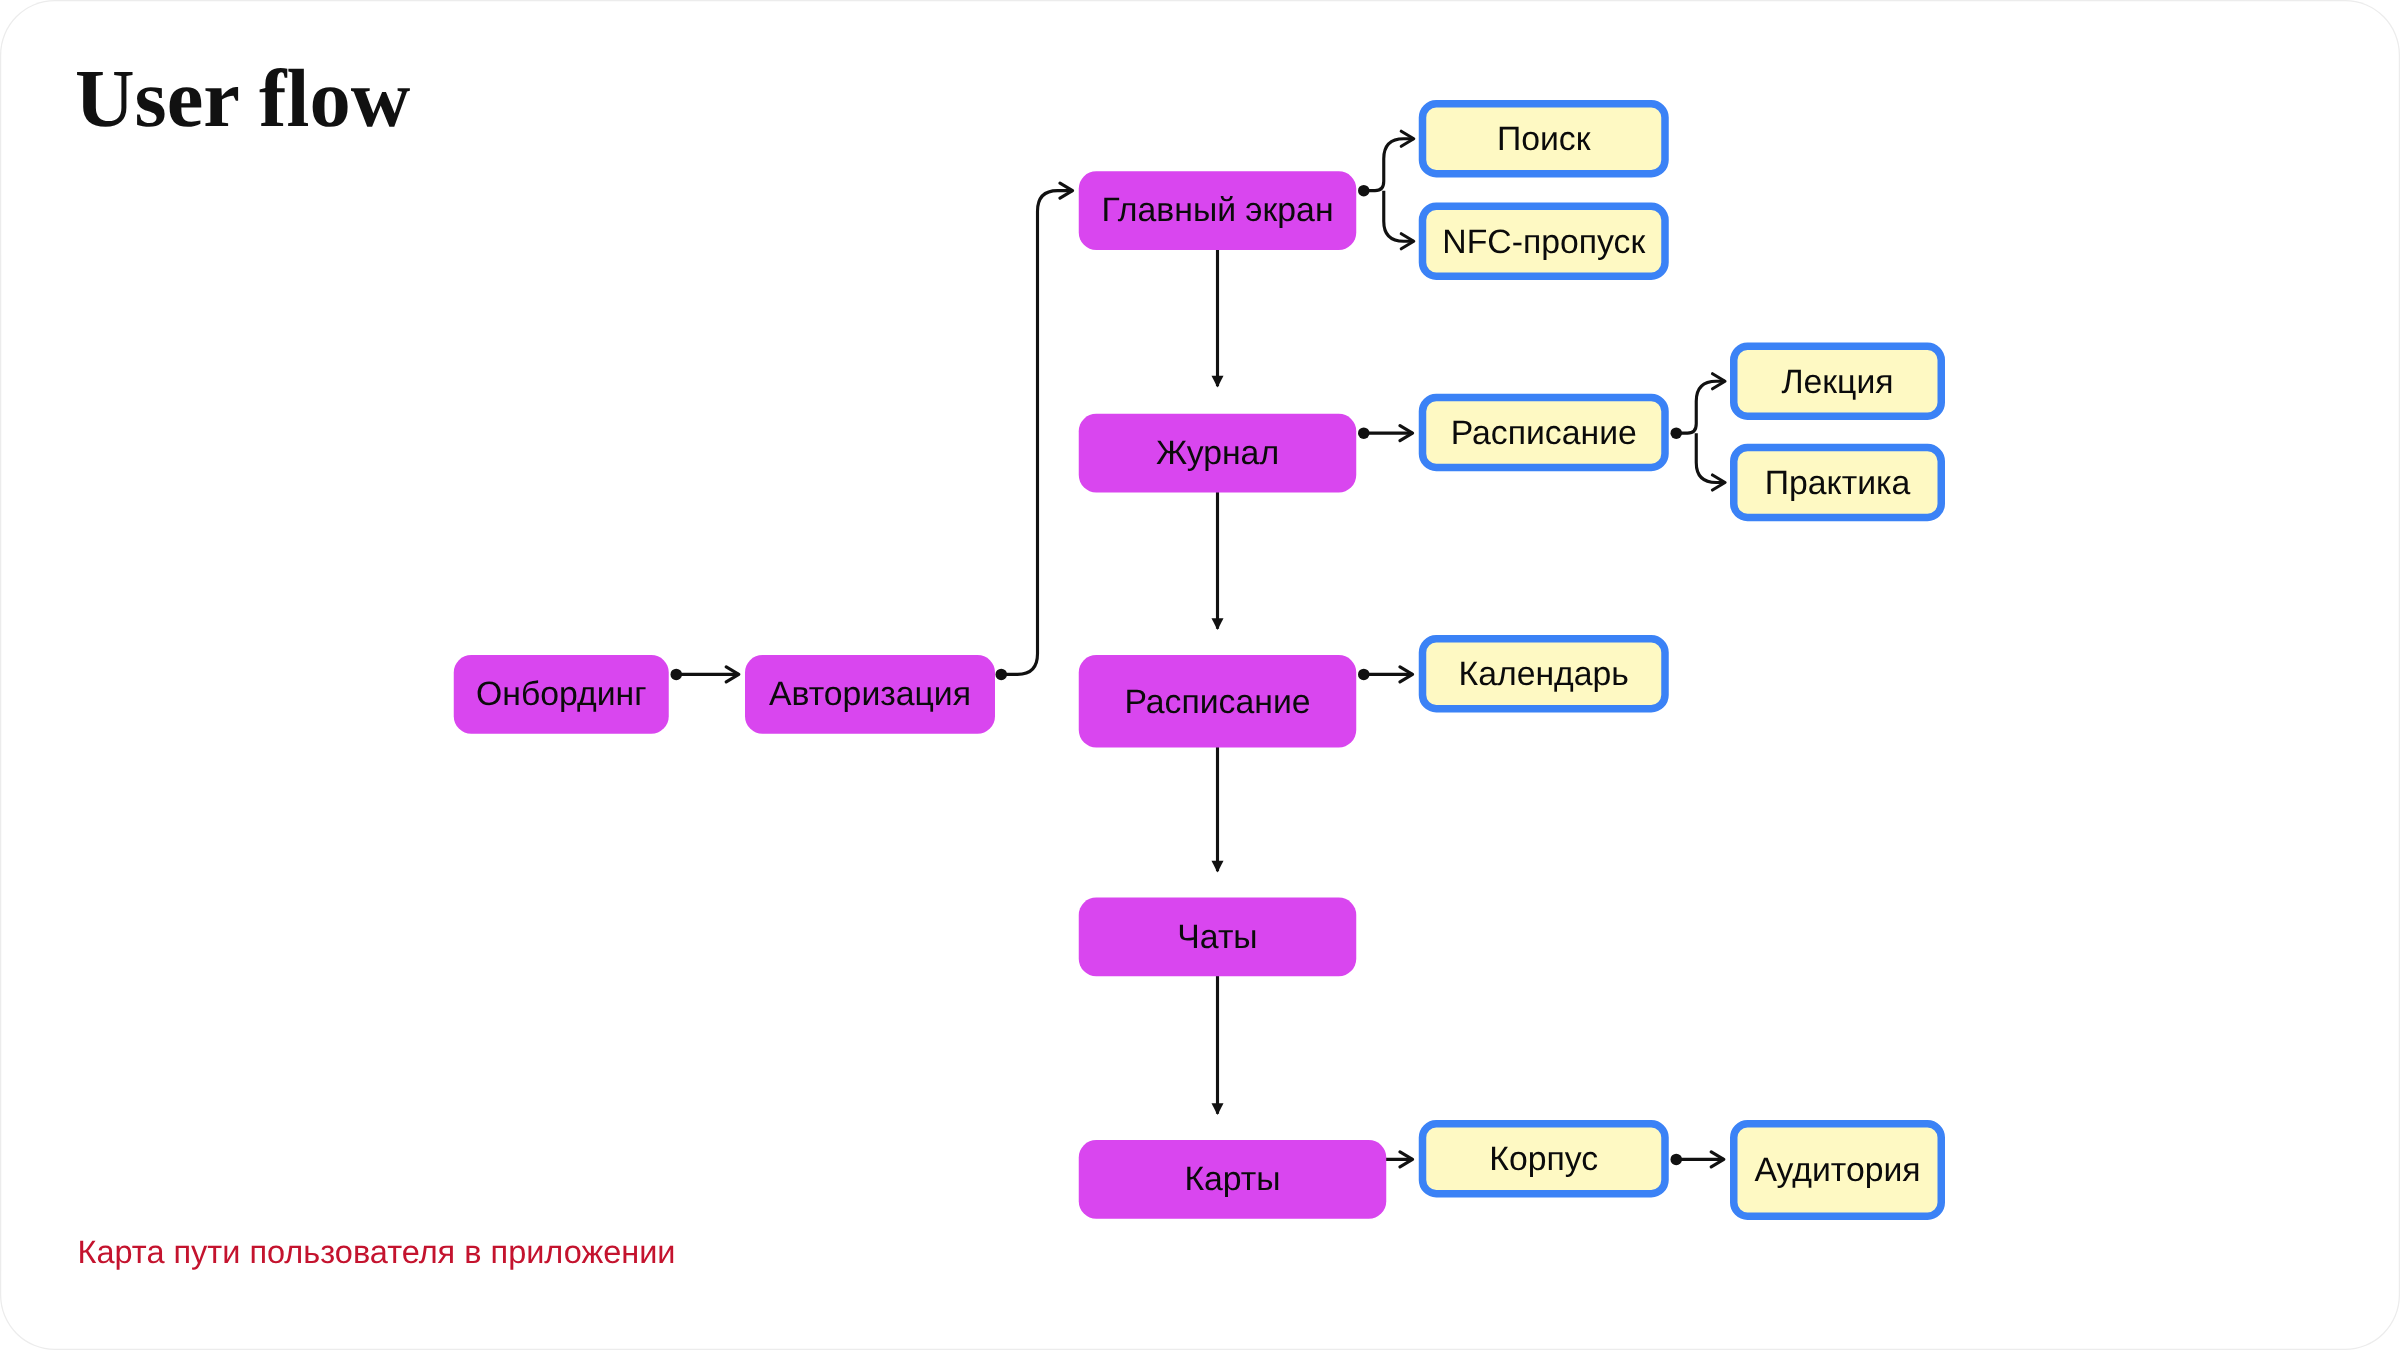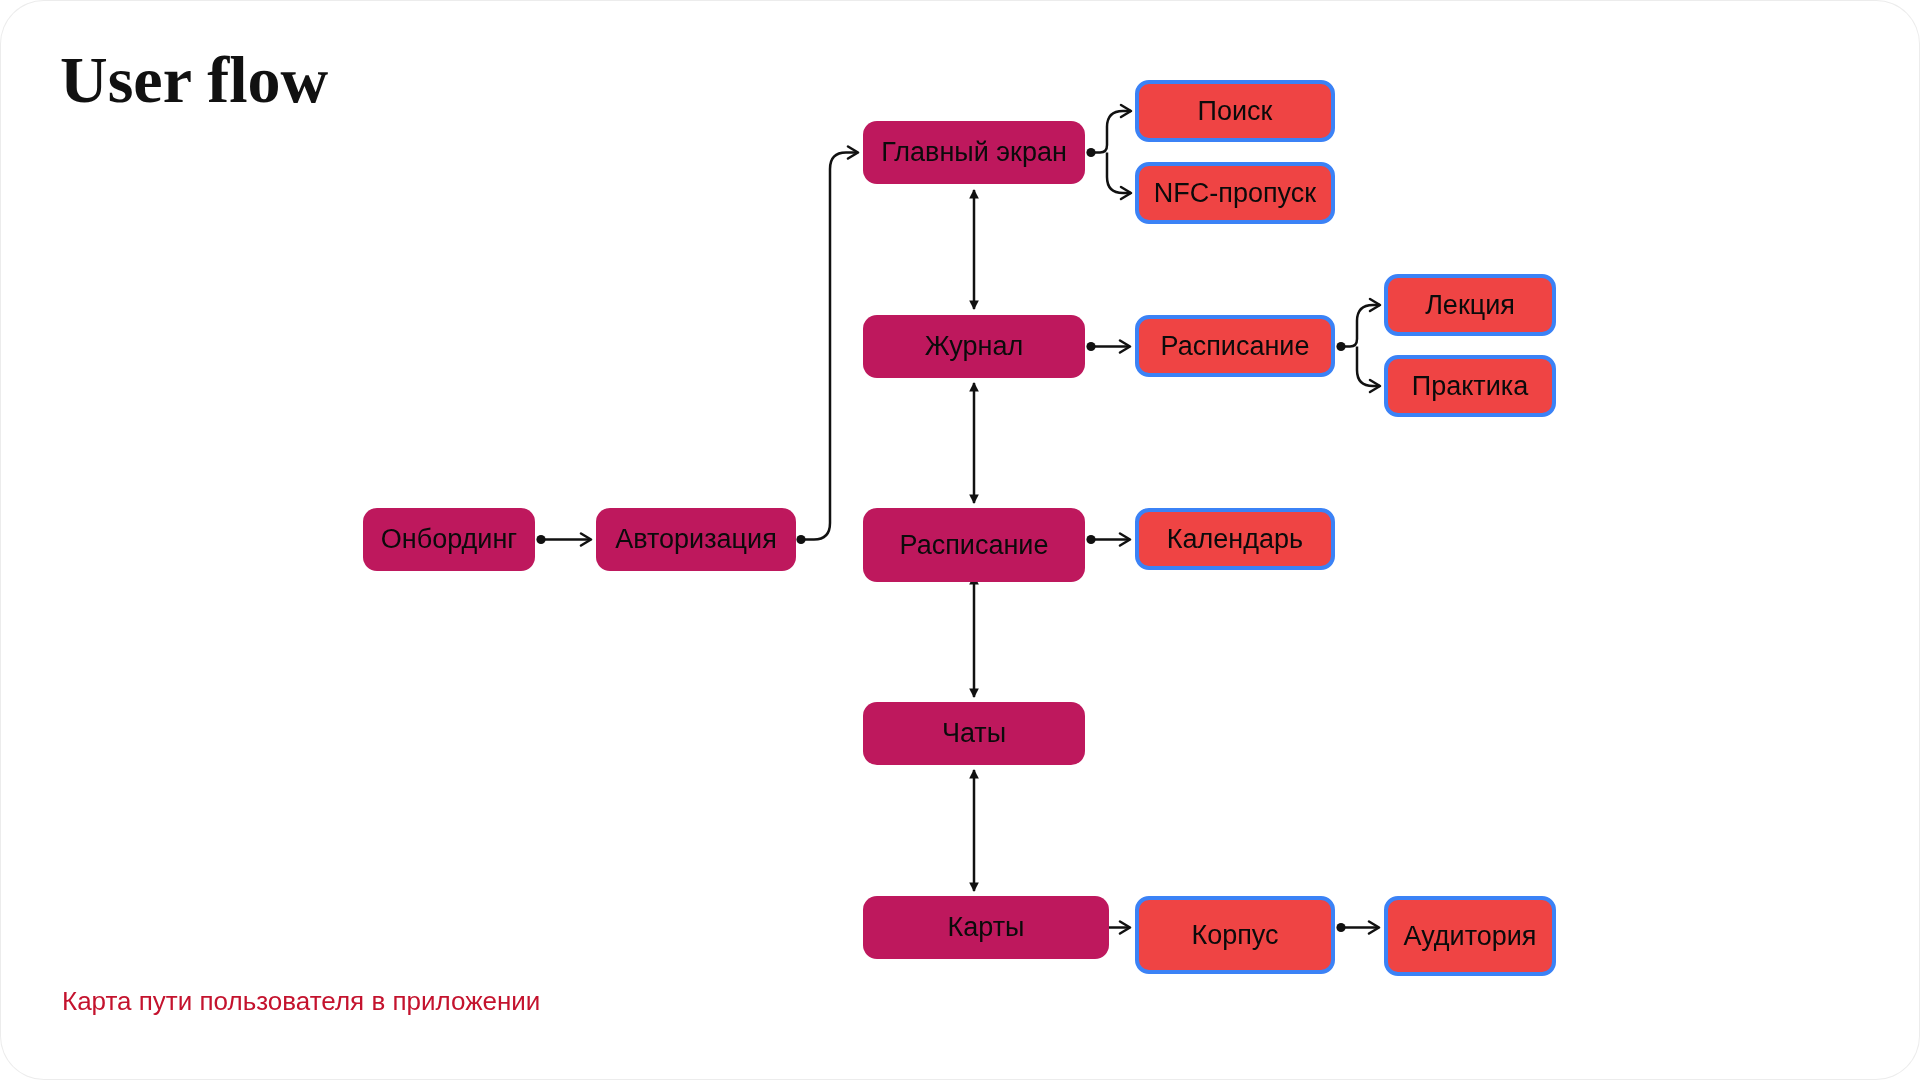--- a/index.html
+++ b/index.html
@@ -28,38 +28,38 @@
   }
   .node{
     position:absolute;
     display:flex;align-items:center;justify-content:center;
     font-size:27px;
     border-radius:14px;
     box-sizing:border-box;
     white-space:nowrap;
     color:#0b0b0b;
   }
-  .node.gray{background:#be185d;}
-  .node.white{background:#ef4444;border:4px solid #3b82f6;}
+  .node.gray{background:#d946ef;margin-top:16px;}
+  .node.white{background:#fef9c3;border:6px solid #3b82f6;}
 
   
   .n-onboarding{left:363px;top:508px;width:172px;height:63px;}
   .n-auth{left:596px;top:508px;width:200px;height:63px;}
   
   .n-home{left:863px;top:121px;width:222px;height:63px;}
   .n-journal{left:863px;top:315px;width:222px;height:63px;}
   .n-schedule{left:863px;top:508px;width:222px;height:74px;}
   .n-chats{left:863px;top:702px;width:222px;height:63px;}
   .n-maps{left:863px;top:896px;width:246px;height:63px;}
   
   .n-search{left:1135px;top:80px;width:200px;height:62px;}
   .n-nfc{left:1135px;top:162px;width:200px;height:62px;align-items:center;}
   .n-discipline{left:1135px;top:315px;width:200px;height:62px;}
   .n-calendar{left:1135px;top:508px;width:200px;height:62px;}
-  .n-building{left:1135px;top:896px;width:200px;height:78px;}
+  .n-building{left:1135px;top:896px;width:200px;height:62px;}
   
   .n-lecture{left:1384px;top:274px;width:172px;height:62px;}
   .n-practice{left:1384px;top:355px;width:172px;height:62px;}
   .n-auditorium{left:1384px;top:896px;width:172px;height:80px;}
 
   svg.wires{position:absolute;left:0;top:0;width:1920px;height:1080px;pointer-events:none;}
   svg.wires path.wire{fill:none;stroke:#111111;stroke-width:2.5px;}
 </style>
 </head>
 <body>

